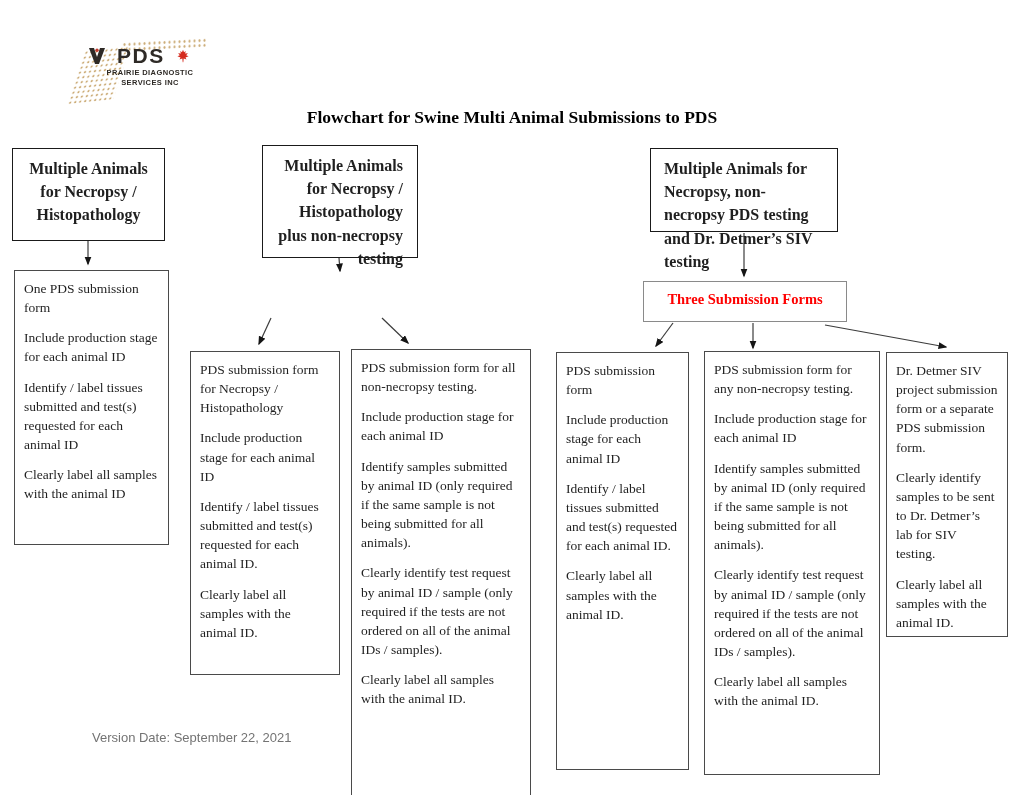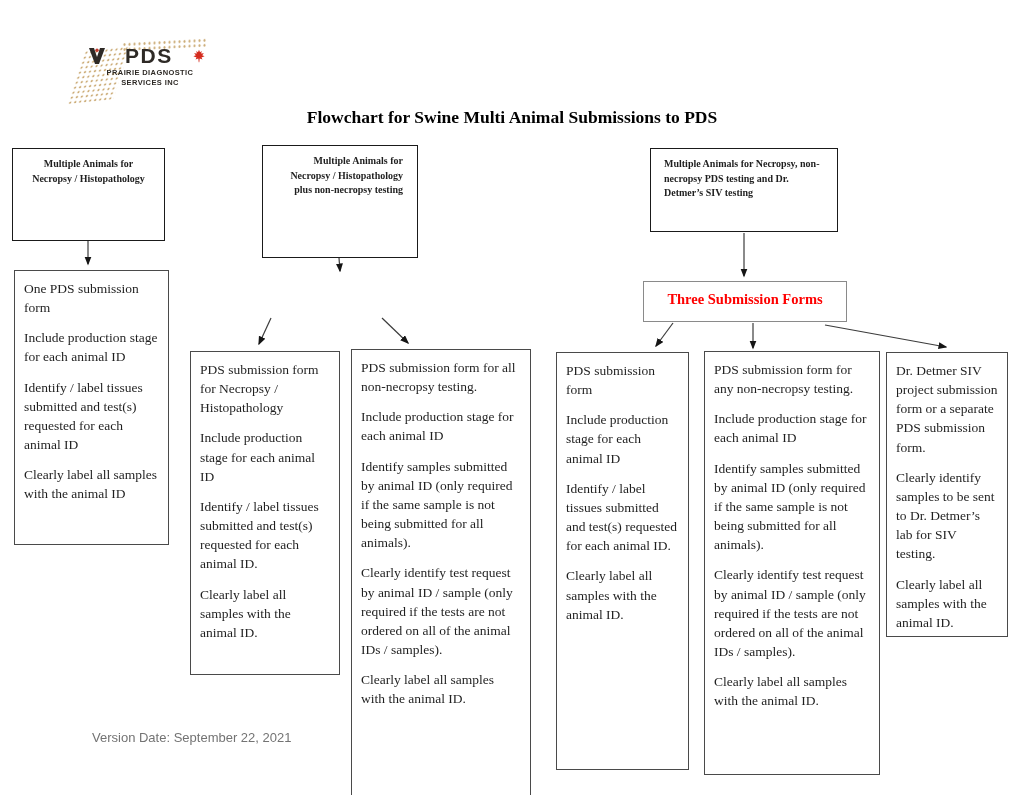--- a/index.html
+++ b/index.html
@@ -9,21 +9,21 @@
   }
   
   .logo{position:absolute;left:88px;top:44px;width:130px;height:62px;}
   .logo-dots,.logo-dots2{
     position:absolute;
     background-image:radial-gradient(circle, var(--logo-tan,#c9a871) 1px, rgba(0,0,0,0) 1.4px);
     background-size:5px 5px;opacity:.95;
   }
   .logo-dots{left:-12px;top:4px;width:46px;height:54px;transform:skew(-18deg,-6deg);}
   .logo-dots2{left:34px;top:-4px;width:84px;height:9px;transform:skewY(-3deg);}
-  .logo-row{position:relative;display:flex;align-items:center;gap:19px;}
+  .logo-row{position:relative;display:flex;align-items:center;gap:11px;}
   .logo-brand{
     font-family:"Liberation Sans", sans-serif;font-weight:900;font-size:21px;
     letter-spacing:1.5px;color:var(--logo-dark,#2e2a26);
   }
   .logo-sub{
     position:relative;font-family:"Liberation Sans", sans-serif;font-weight:700;
     font-size:7.5px;letter-spacing:.4px;color:var(--logo-dark,#2e2a26);
     text-align:center;width:108px;margin-left:8px;line-height:1.35;
   }
   
@@ -31,21 +31,21 @@
     position:absolute;left:0;right:0;top:107px;margin:0;text-align:center;
     font-size:17.5px;font-weight:bold;color:#000;font-family:Liberation Serif, serif;
   }
   .version{
     position:absolute;left:92px;top:730px;
     font-family:"Liberation Sans", sans-serif;font-size:13px;color:#737373;
   }
   
   .box{position:absolute;background:#fff;box-sizing:border-box;}
   .header-box{
-    border:1.5px solid #1a1a1a;font-weight:bold;font-size:10px;line-height:1.45;
+    border:1.5px solid #1a1a1a;font-weight:bold;font-size:16px;line-height:1.45;
     padding:8px 14px;
   }
   .hb1{left:12px;top:148px;width:153px;height:93px;text-align:center;}
   .hb2{left:262px;top:145px;width:156px;height:113px;text-align:right;}
   .hb3{left:650px;top:148px;width:188px;height:84px;text-align:left;padding:8px 13px;}
   .form-box{
     border:1px solid #8a8a8a;display:flex;align-items:center;justify-content:center;
     font-weight:bold;font-size:14.5px;color:var(--accent-red,#f00);padding-bottom:4px;
   }
   .fb-two{left:227px;top:276px;width:230px;height:41px;}

